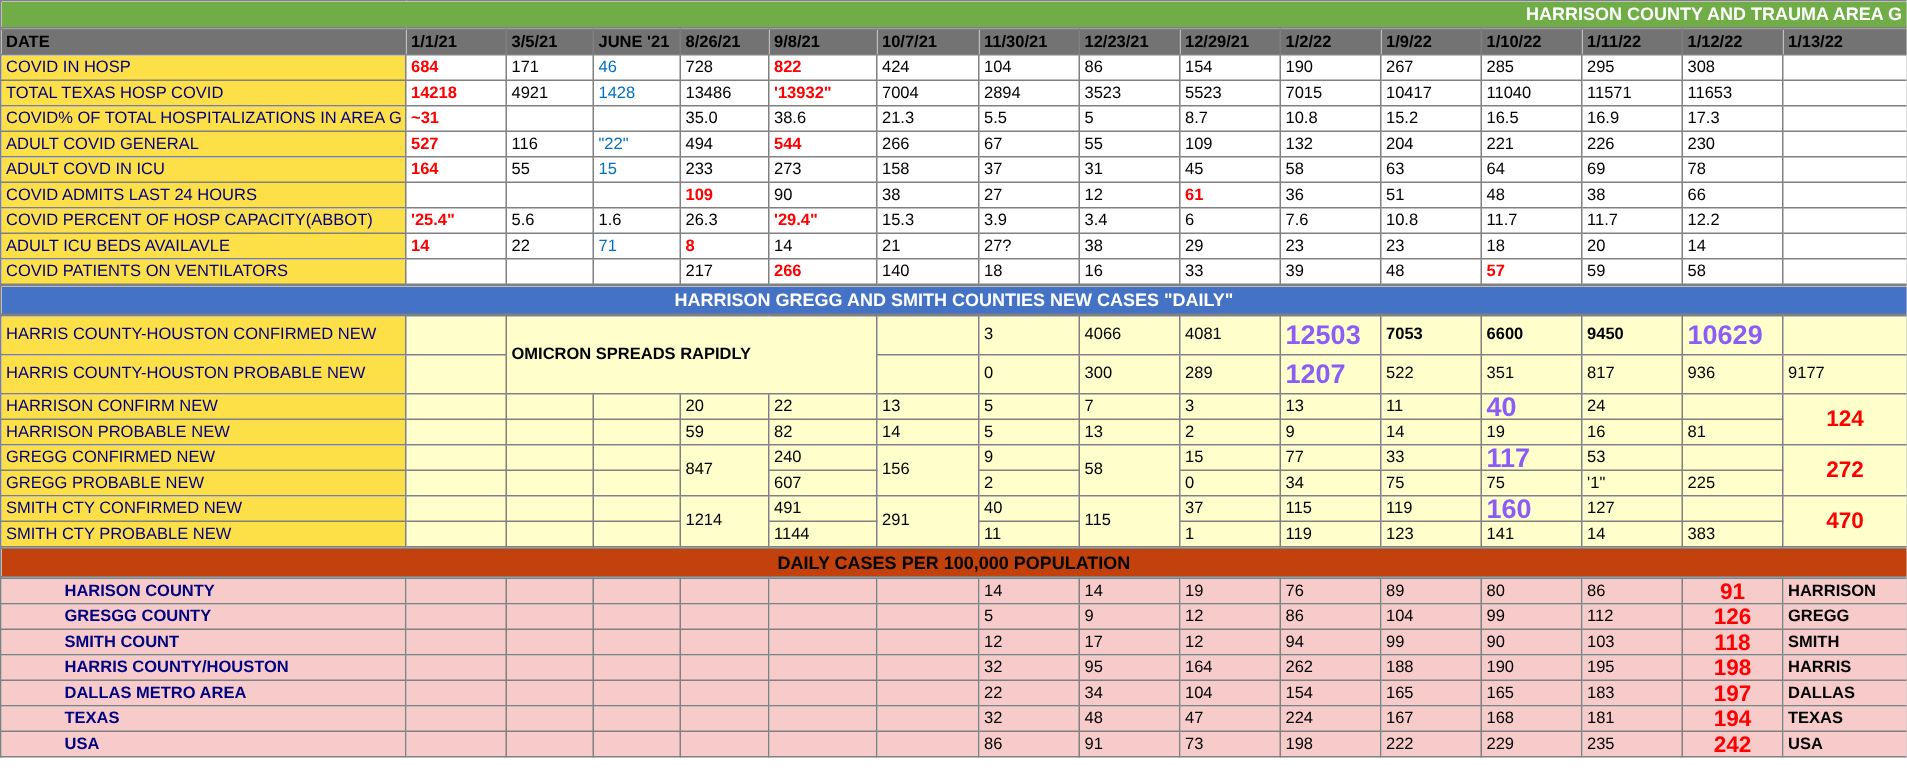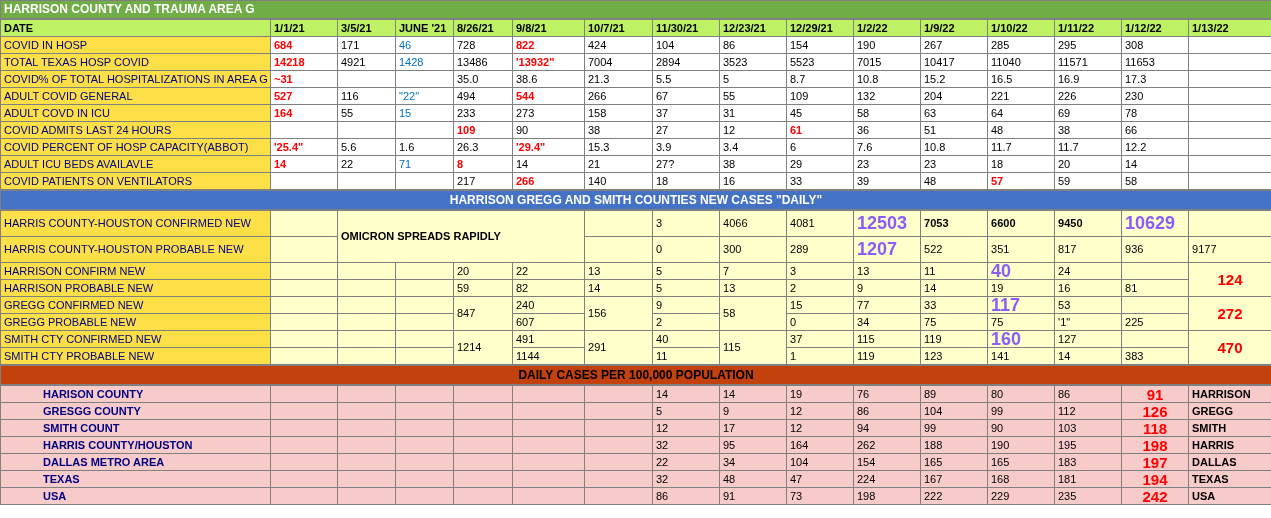--- a/index.html
+++ b/index.html
@@ -27,42 +27,42 @@
     line-height: 15px;
     overflow: hidden;
     white-space: nowrap;
     vertical-align: middle;
     color: #000000;
   }
   .title-band {
     background: #70ad47;
     color: #ffffff;
     font-weight: bold;
-    text-align: left;
+    text-align: right;
     font-size: 12px;
     height: 18px;
   }
   .blue-band {
     background: #4472c4;
     color: #ffffff;
     font-weight: bold;
     text-align: center;
     font-size: 12px;
     height: 19px;
   }
   .pink-band {
     background: #c2410c;
     color: #000000;
     font-weight: bold;
     text-align: center;
     font-size: 12px;
     height: 19px;
   }
   .hdr {
-    background: #bef264;
+    background: #737373;
     font-weight: bold;
     font-size: 11px;
   }
   .rowlabel {
     background: #fde047;
     font-weight: normal;
     font-size: 11px;
     color: #000080;
   }
   .cell-y { background: #ffffcc; }

